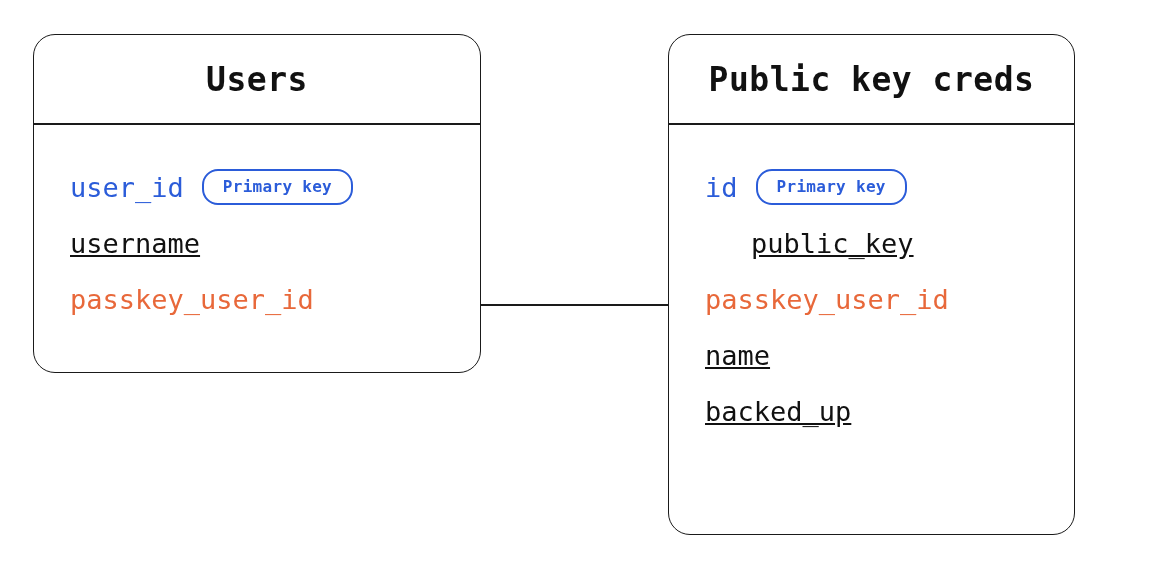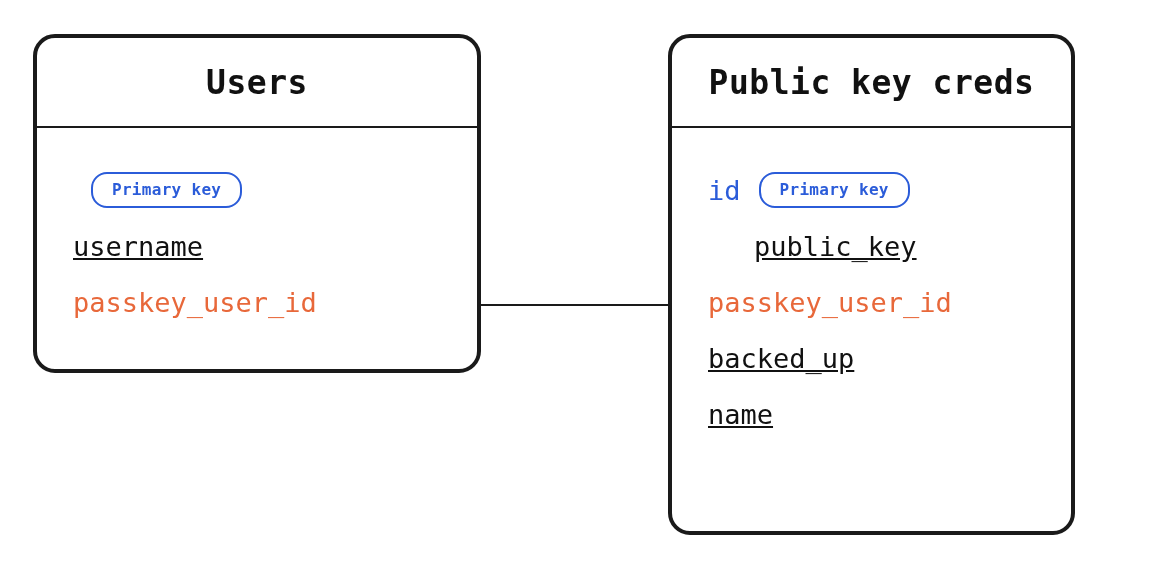--- a/index.html
+++ b/index.html
@@ -19,21 +19,21 @@
     height: 572px;
     background: #ffffff;
     overflow: hidden;
   }
 
   
   .entity {
     position: absolute;
     box-sizing: border-box;
     background: #ffffff;
-    border: 4px solid #0f172a;
+    border: 1px solid #0f172a;
     border-radius: 22px;
     display: flex;
     flex-direction: column;
   }
 
   .entity-header {
     box-sizing: border-box;
     height: 90px;
     flex: 0 0 90px;
     display: flex;
@@ -115,20 +115,21 @@
       <div class="connector" style="left: 481px; top: 304px; width: 187px; background: rgb(26, 26, 26);"></div>
     </div>
 
   <div id="entities">
       <div class="entity" style="left: 33px; top: 34px; width: 448px; height: 339px; border-color: rgb(26, 26, 26);">
         <div class="entity-header" style="border-bottom-color: rgb(26, 26, 26);">
           <div class="entity-title" style="color: rgb(17, 17, 17);">Users</div>
         </div>
         <div class="entity-fields">
           <div class="field-row">
+            <span class="field-name is-pk" style="color: rgb(43, 92, 217);">user_id</span>
             <span class="pk-badge" style="border-color: rgb(43, 92, 217);">
               <span class="pk-badge-label" style="color: rgb(43, 92, 217);">Primary key</span>
             </span>
           </div>
           <div class="field-row">
             <span class="field-name is-plain" style="color: rgb(17, 17, 17);">username</span>
           </div>
           <div class="field-row">
             <span class="field-name is-fk" style="color: rgb(232, 104, 58);">passkey_user_id</span>
           </div>
@@ -145,22 +146,22 @@
               <span class="pk-badge-label" style="color: rgb(43, 92, 217);">Primary key</span>
             </span>
           </div>
           <div class="field-row">
             <span class="field-name is-plain" style="color: rgb(17, 17, 17); margin-left: 46px;">public_key</span>
           </div>
           <div class="field-row">
             <span class="field-name is-fk" style="color: rgb(232, 104, 58);">passkey_user_id</span>
           </div>
           <div class="field-row">
-            <span class="field-name is-plain" style="color: rgb(17, 17, 17);">backed_up</span>
+            <span class="field-name is-plain" style="color: rgb(17, 17, 17);">name</span>
           </div>
           <div class="field-row">
-            <span class="field-name is-plain" style="color: rgb(17, 17, 17);">name</span>
+            <span class="field-name is-plain" style="color: rgb(17, 17, 17);">backed_up</span>
           </div>
         </div>
       </div>
     </div>
 
 </div>
 
 </body></html>

